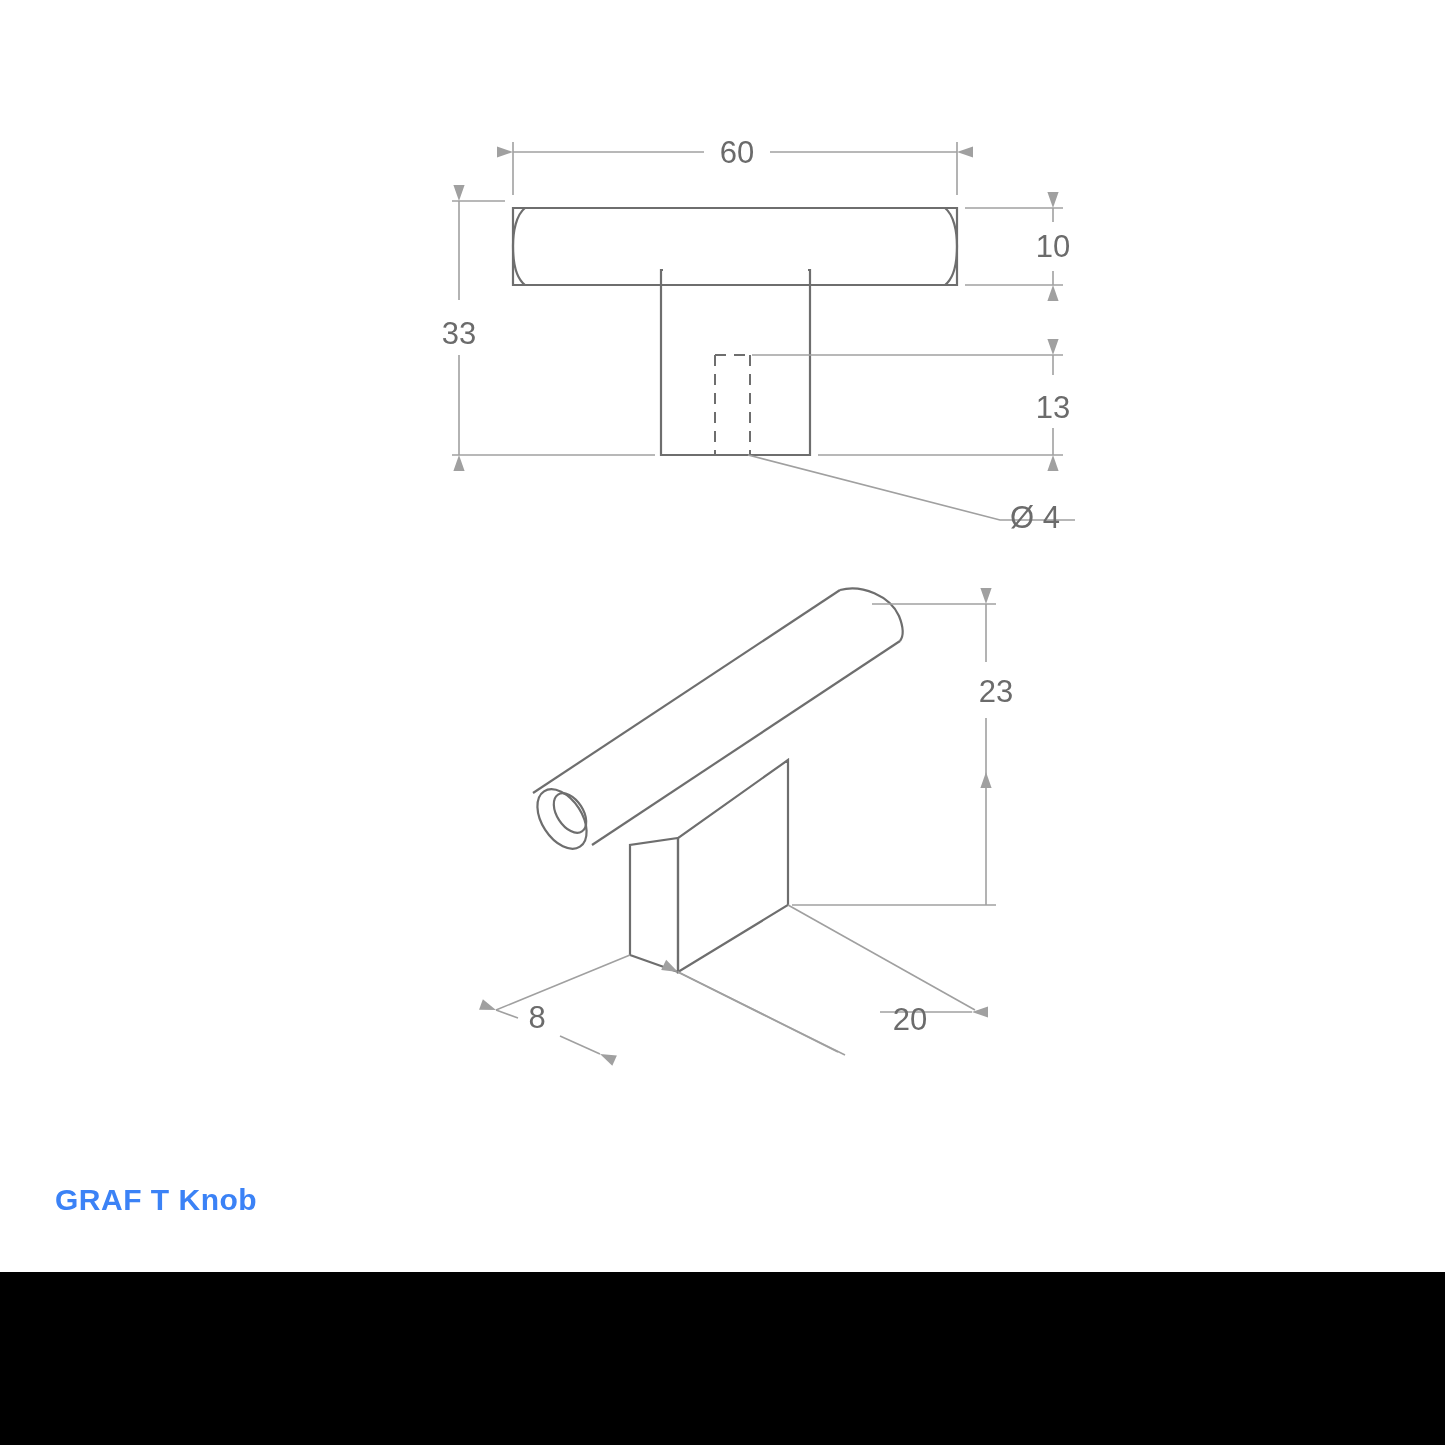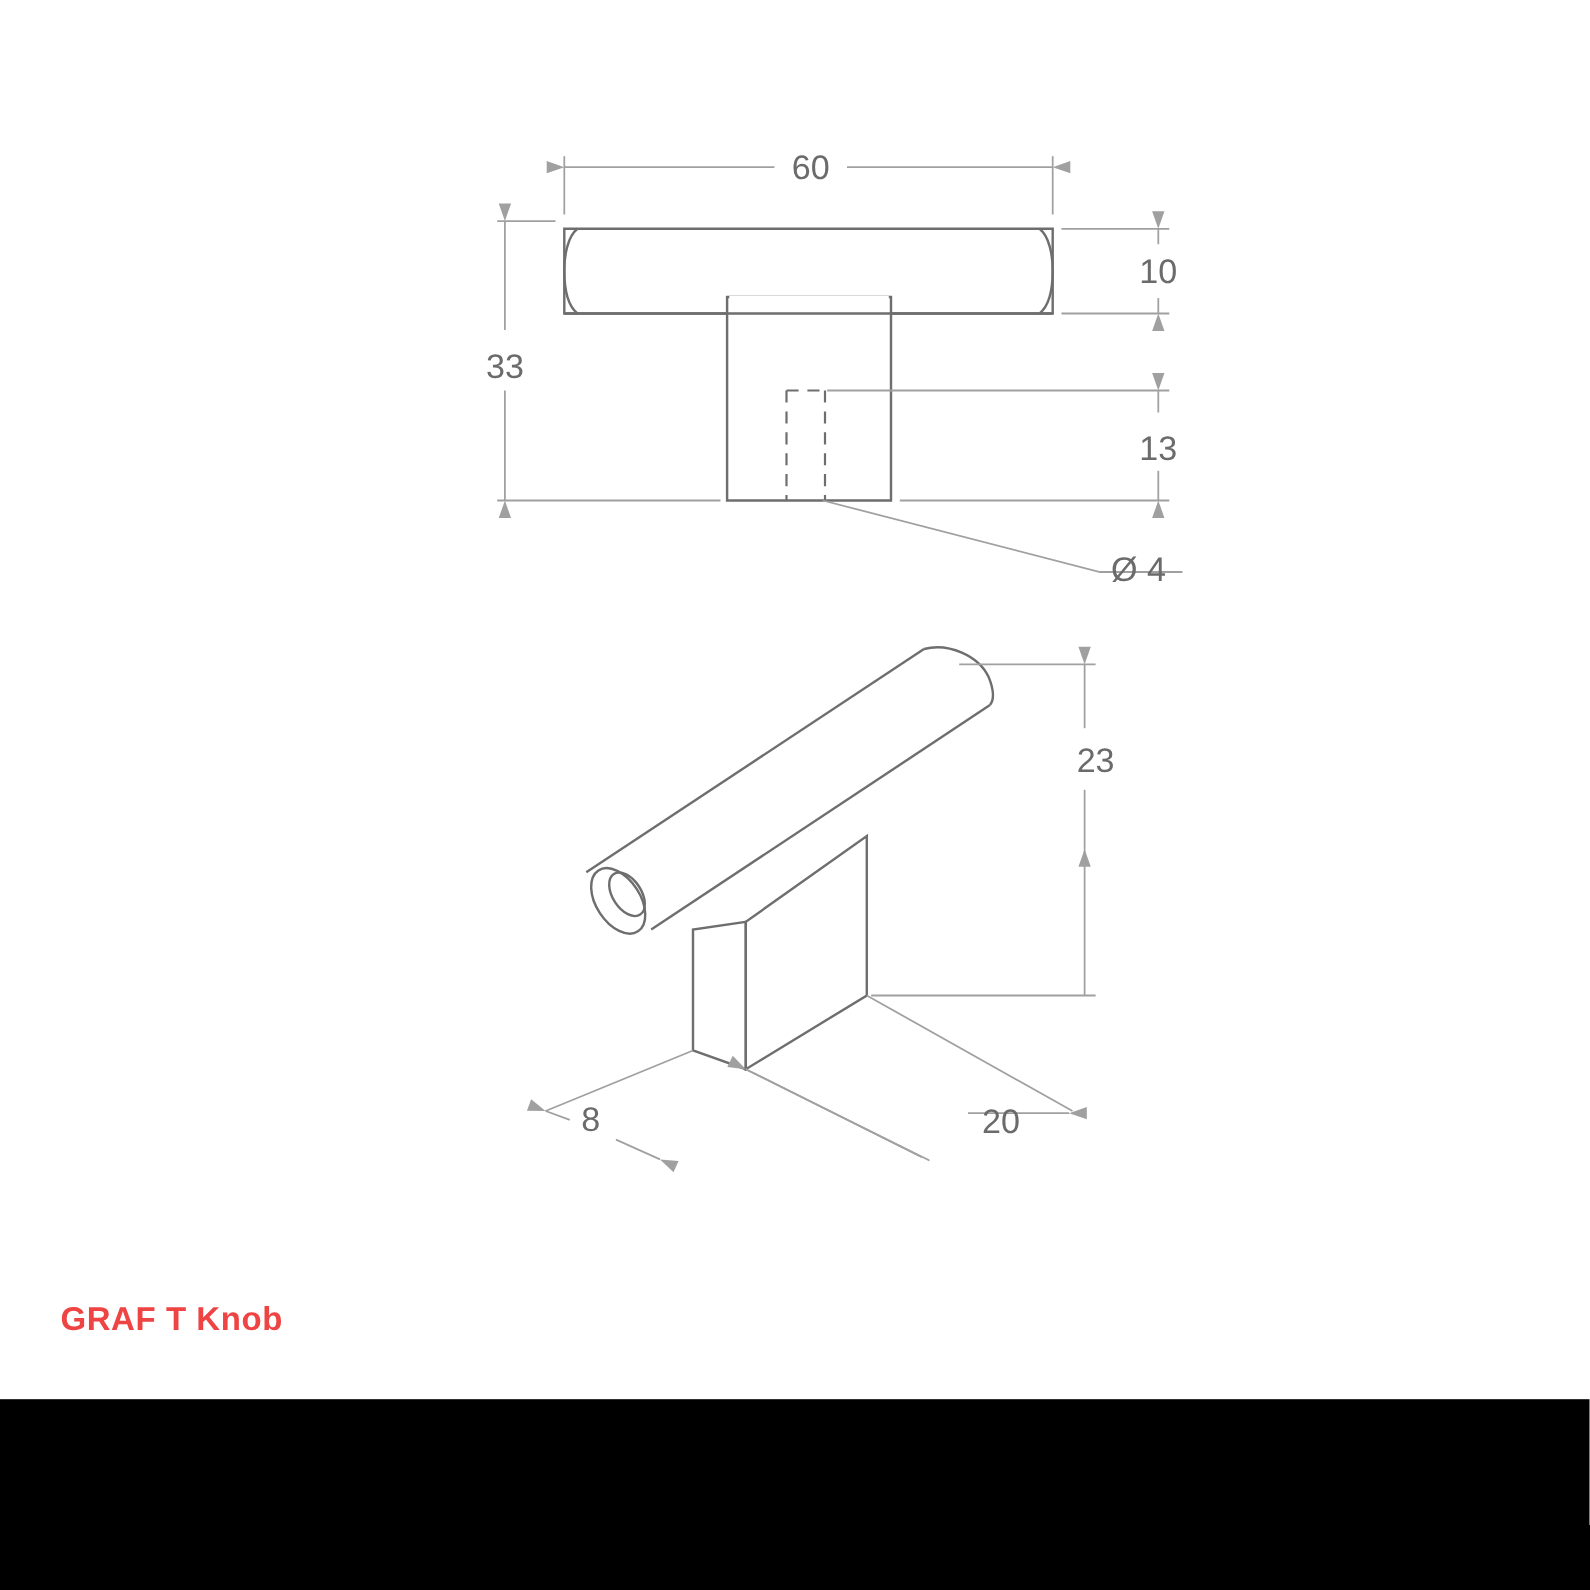--- a/index.html
+++ b/index.html
@@ -31,21 +31,21 @@
     display: block;
     width: 1445px;
     height: 1270px;
   }
   .product-title {
     position: absolute;
     left: 55px;
     top: 1183px;
     font-size: 30px;
     font-weight: bold;
-    color: #ef4444;
+    color: #3b82f6;
     letter-spacing: 0.5px;
     font-family: "Liberation Sans", sans-serif;
   }
   .footer-bar {
     position: absolute;
     left: 0;
     top: 1272px;
     width: 1445px;
     height: 173px;
     background: #000000;

